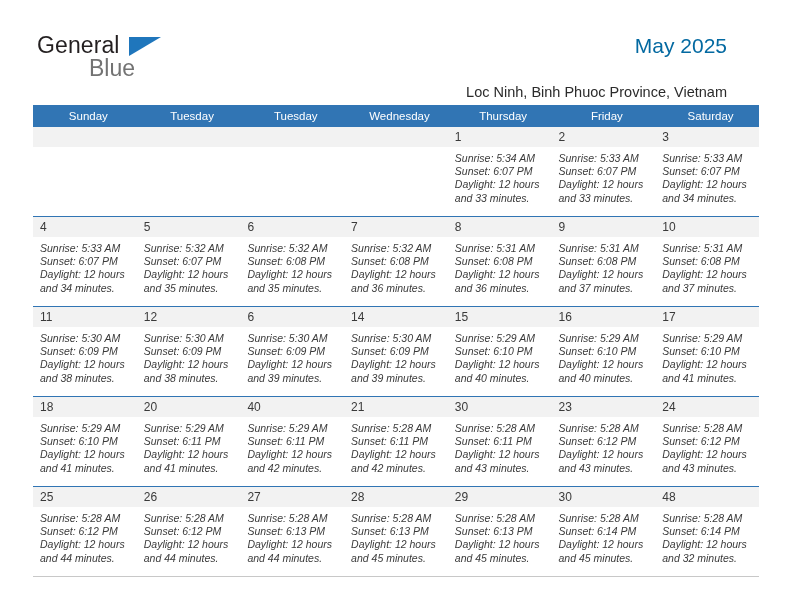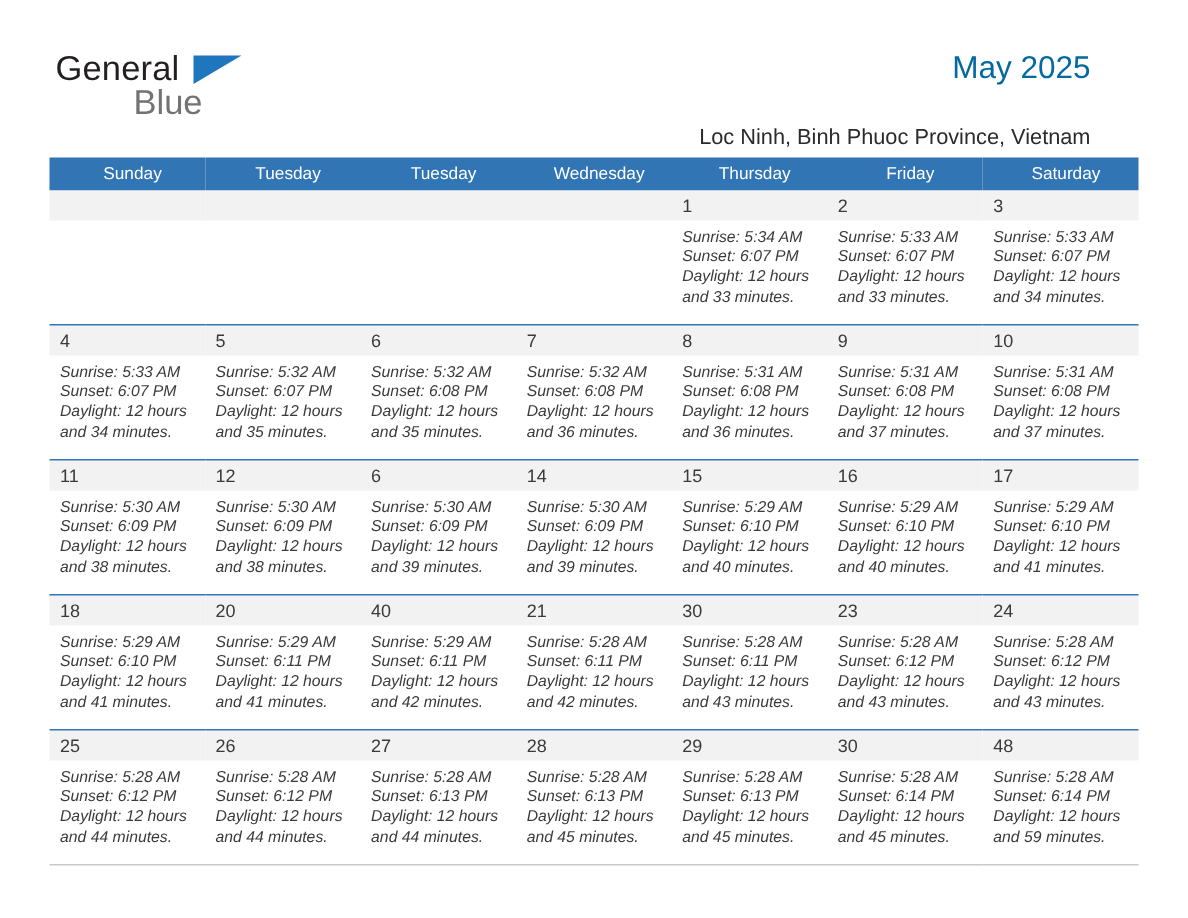--- a/index.html
+++ b/index.html
@@ -471,21 +471,21 @@
               <div>Daylight: 12 hours</div>
               <div>and 45 minutes.</div>
             </div>
           </td>
           <td>
             <div class="daynum">48</div>
             <div class="details">
               <div>Sunrise: 5:28 AM</div>
               <div>Sunset: 6:14 PM</div>
               <div>Daylight: 12 hours</div>
-              <div>and 59 minutes.</div>
+              <div>and 32 minutes.</div>
             </div>
           </td>
         </tr>
         <tr class="last-border">
           <td></td>
           <td></td>
           <td></td>
           <td></td>
           <td></td>
           <td></td>

